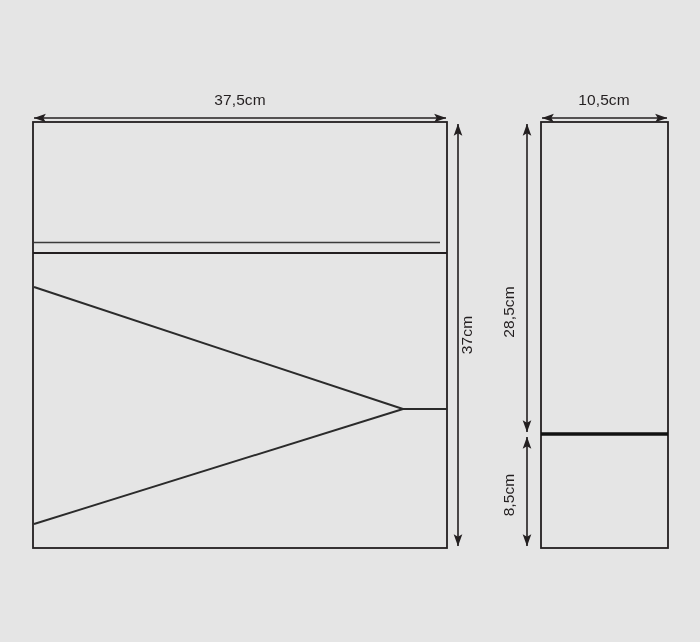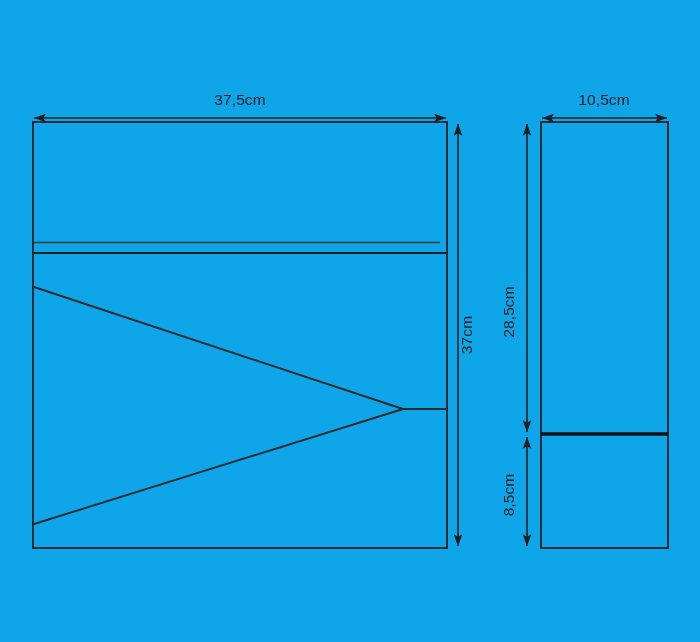--- a/index.html
+++ b/index.html
@@ -8,21 +8,21 @@
     background: #ffffff;
   }
   body {
     font-family: "Liberation Sans", sans-serif;
     color: #231f20;
   }
   #canvas {
     position: relative;
     width: 700px;
     height: 642px;
-    background: #0ea5e9;
+    background: #e5e5e5;
     overflow: hidden;
   }
   #drawing-svg {
     position: absolute;
     left: 0;
     top: 0;
     width: 700px;
     height: 642px;
   }
   .dim-text {

